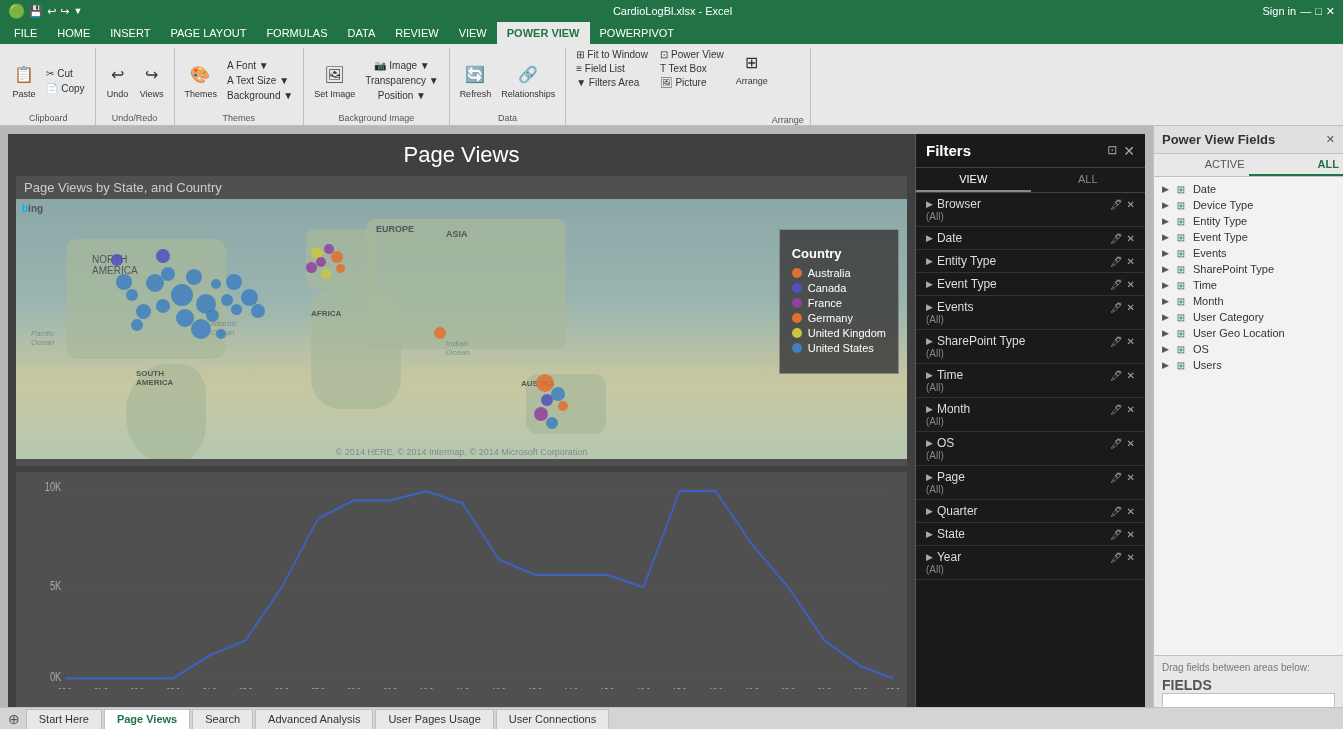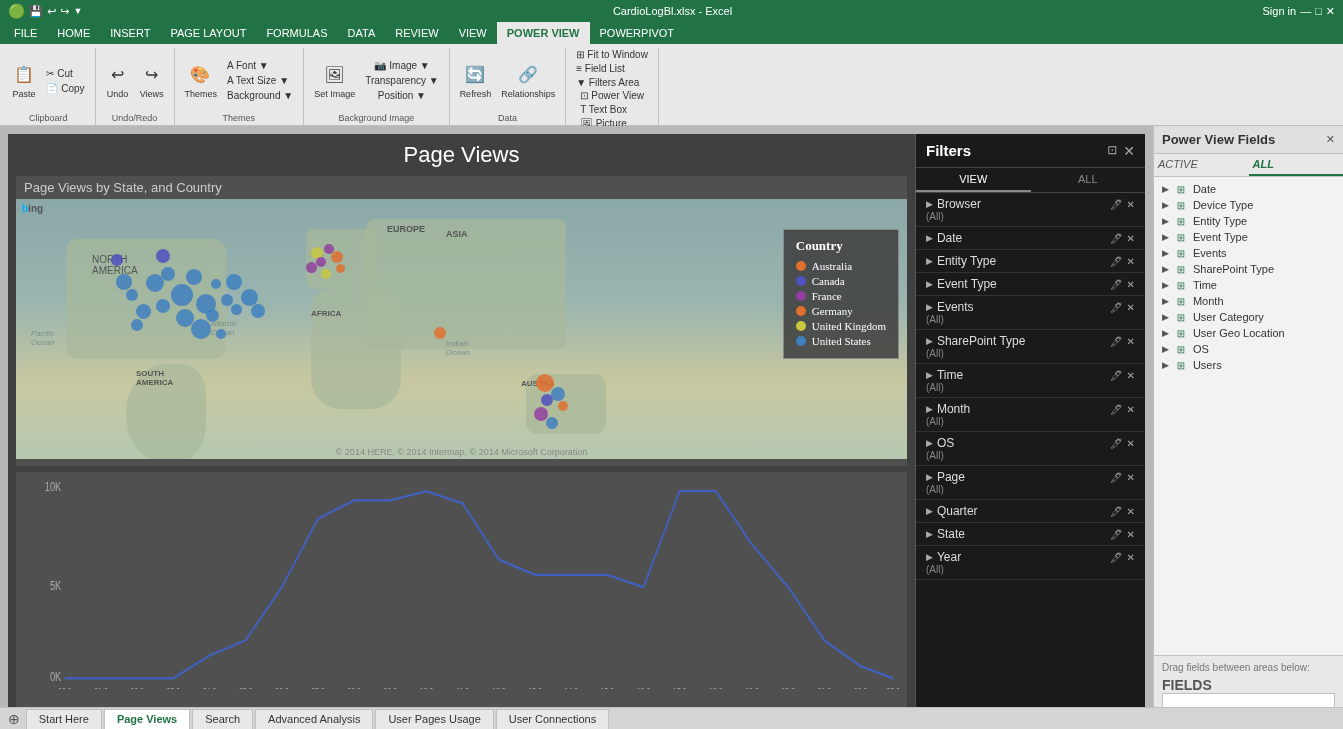--- a/index.html
+++ b/index.html
@@ -170,24 +170,23 @@
     
     .map-dot { position: absolute; border-radius: 50%; opacity: 0.85; }
 
     
     .map-legend {
       position: absolute;
       right: 8px;
       top: 30px;
       background: rgba(60,60,60,0.85);
       border: 1px solid #888;
-      padding: 8px 12px;
+      padding: 16px 12px;
       color: white;
       font-size: 11px;
-      font-family: Liberation Serif, serif;
     }
     .legend-title { font-size: 13px; margin-bottom: 6px; font-weight: bold; }
     .legend-item { display: flex; align-items: center; gap: 6px; margin-bottom: 3px; }
     .legend-dot { width: 10px; height: 10px; border-radius: 50%; }
 
     .map-copyright {
       position: absolute;
       bottom: 2px;
       left: 50%;
       transform: translateX(-50%);
@@ -297,27 +296,26 @@
     .pv-fields-title { font-size: 13px; font-weight: bold; color: #333; }
     .pv-fields-close { color: #555; cursor: pointer; }
 
     .pv-fields-tabs {
       display: flex;
       border-bottom: 1px solid #c0c0c0;
       background: #e8e8e8;
     }
     .pv-fields-tab {
       flex: 1;
-      text-align: left;
+      text-align: right;
       padding: 4px;
       font-size: 11px;
       color: #555;
       cursor: pointer;
       border-bottom: 2px solid transparent;
-      font-style: italic;
     }
     .pv-fields-tab.active {
       color: #217346;
       border-bottom: 2px solid #217346;
       font-weight: bold;
     }
 
     .pv-field-list {
       overflow-y: auto;
       flex: 1;
@@ -510,21 +508,21 @@
         <span>Refresh</span>
       </div>
       <div class="ribbon-btn">
         <div class="ribbon-btn-icon">🔗</div>
         <span>Relationships</span>
       </div>
     </div>
     <div class="ribbon-group-label">Data</div>
   </div>
 
-  <div class="ribbon-group" style="flex-direction:column;align-items:flex-start;">
+  <div class="ribbon-group" style="flex-direction:row;align-items:flex-start;">
     <div style="display:flex;flex-direction:column;gap:1px;">
       <div class="ribbon-btn-small">⊞ Fit to Window</div>
       <div class="ribbon-btn-small">≡ Field List</div>
       <div class="ribbon-btn-small">▼ Filters Area</div>
     </div>
     <div style="display:flex;flex-direction:column;gap:1px;margin-left:4px;">
       <div class="ribbon-btn-small">⊡ Power View</div>
       <div class="ribbon-btn-small">T Text Box</div>
       <div class="ribbon-btn-small">🖼 Picture</div>
     </div>
@@ -557,21 +555,21 @@
               <div class="continent asia"></div>
               <div class="continent australia"></div>
 
               <span style="position:absolute;left:15px;top:130px;font-size:8px;color:#7a9090;font-style:italic;">Pacific<br>Ocean</span>
               <span style="position:absolute;left:195px;top:120px;font-size:8px;color:#7a9090;font-style:italic;">Atlantic<br>Ocean</span>
               <span style="position:absolute;left:430px;top:140px;font-size:8px;color:#7a9090;font-style:italic;">Indian<br>Ocean</span>
 
               <span style="position:absolute;left:60px;top:55px;font-size:10px;color:#555;font-weight:normal;margin-left:16px;">NORTH<br>AMERICA</span>
               <span style="position:absolute;left:120px;top:170px;font-size:8px;color:#555;font-weight:bold;">SOUTH<br>AMERICA</span>
               <span style="position:absolute;left:295px;top:110px;font-size:8px;color:#555;font-weight:bold;">AFRICA</span>
-              <span style="position:absolute;left:360px;top:25px;font-size:9px;color:#555;font-weight:bold;margin-left:11px;">EUROPE</span>
+              <span style="position:absolute;left:360px;top:25px;font-size:9px;color:#555;font-weight:bold;">EUROPE</span>
               <span style="position:absolute;left:430px;top:30px;font-size:9px;color:#555;font-weight:bold;">ASIA</span>
               <span style="position:absolute;left:505px;top:180px;font-size:8px;color:#555;font-weight:bold;">AUSTRA</span>
 
               <div class="map-dot" style="width:18px;height:18px;background:#4080c0;left:130px;top:75px;"></div>
               <div class="map-dot" style="width:22px;height:22px;background:#4080c0;left:155px;top:85px;"></div>
               <div class="map-dot" style="width:14px;height:14px;background:#4080c0;left:145px;top:68px;"></div>
               <div class="map-dot" style="width:16px;height:16px;background:#4080c0;left:170px;top:70px;"></div>
               <div class="map-dot" style="width:12px;height:12px;background:#4080c0;left:110px;top:90px;"></div>
               <div class="map-dot" style="width:20px;height:20px;background:#4080c0;left:180px;top:95px;"></div>
               <div class="map-dot" style="width:15px;height:15px;background:#4080c0;left:120px;top:105px;"></div>

